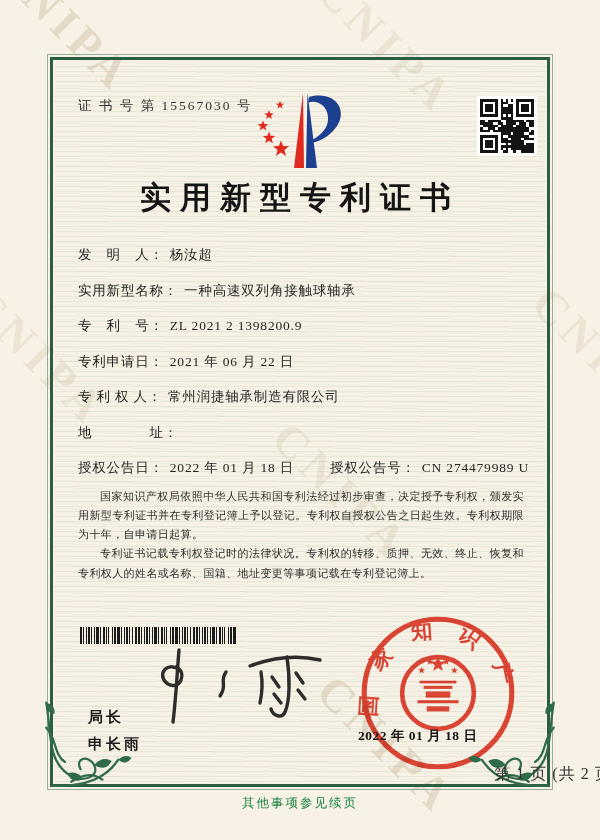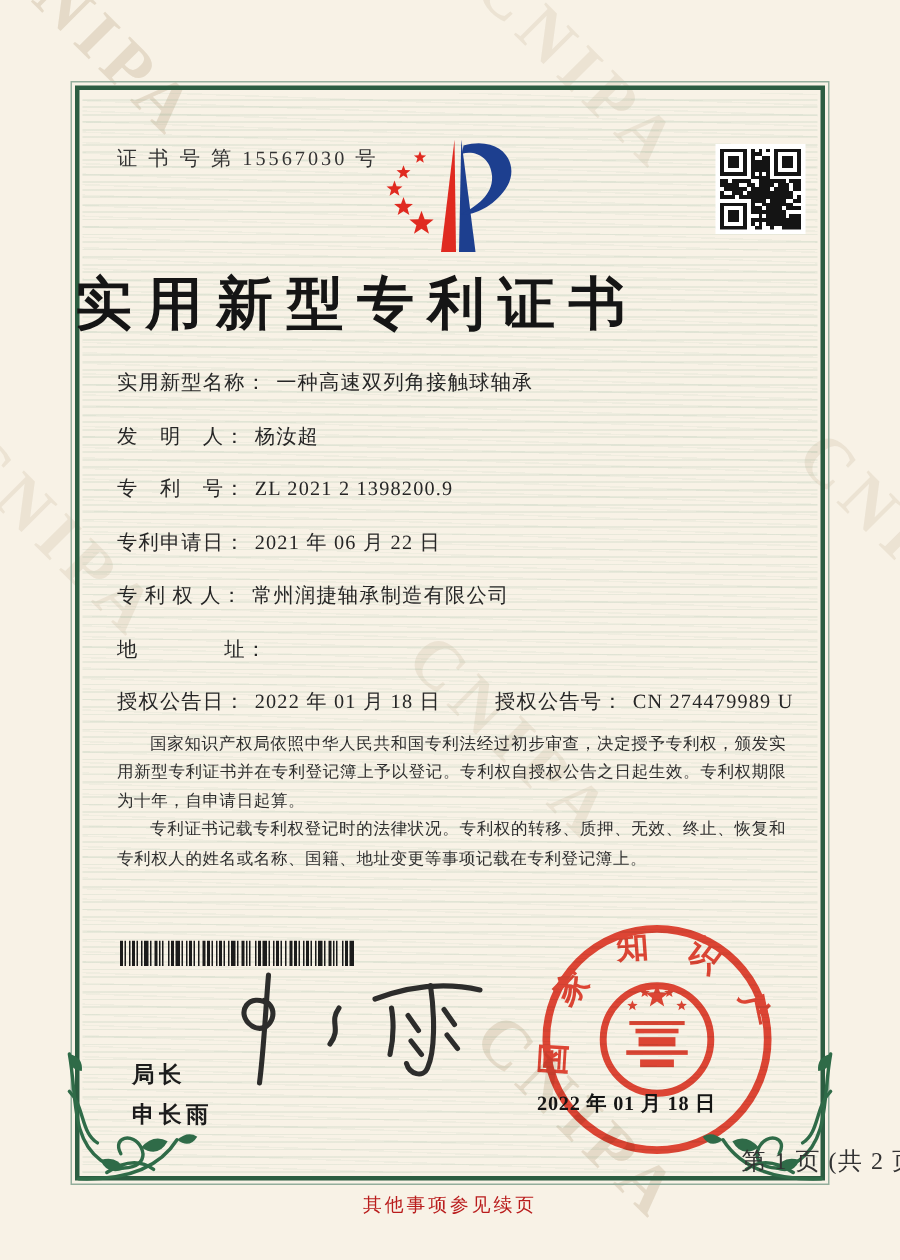--- a/index.html
+++ b/index.html
@@ -32,21 +32,21 @@
   .cert-no{
     position:absolute; left:78px; top:97px;
     font-size:13.5px; letter-spacing:2px; color:#333;
   }
   .logo{ position:absolute; left:250px; top:90px; width:102px; height:86px; }
   .qr{ position:absolute; left:477px; top:96px; width:60px; height:60px;
        background:#fff; padding:3px; box-sizing:border-box; }
   .qr svg{ width:100%; height:100%; display:block; }
   .title{
     position:absolute; left:50px; top:177px; width:500px;
-    text-align:left; font-size:38px; font-weight:700;
+    text-align:center; font-size:31px; font-weight:700;
     letter-spacing:9px; color:#151515;
   }
   .fields{ position:absolute; left:78px; top:246px; width:448px; }
   .frow{ display:flex; margin-bottom:17.5px; font-size:13.5px; line-height:18px;
          letter-spacing:0.8px; color:#262626; white-space:nowrap; }
   .frow .lab{ flex:none; }
   .frow .val{ margin-left:6px; }
   .frow.double .col1{ width:252px; flex:none; display:flex;text-align:right; }
   .frow.double .col2{ display:flex; }
   .paras{
@@ -71,21 +71,21 @@
     position:absolute; left:358px; top:727px; width:170px;
     font-size:13.5px; font-weight:600; letter-spacing:0.5px; color:#151515;
     white-space:nowrap;
   }
   .page-no{
     position:absolute; left:50px; top:764px; width:568px; text-align:right;
     font-size:16px; letter-spacing:1px; color:#333;
   }
   .footer-note{
     position:absolute; left:0; top:795px; width:600px; text-align:center;
-    font-size:12.5px; letter-spacing:2px; color:#b91c1c;
+    font-size:12.5px; letter-spacing:2px; color:#15803d;
   }
   .corner{ position:absolute; width:104px; height:104px; }
   .corner.bl{ left:40px; top:686px; }
   .corner.br{ left:456px; top:686px; transform:scale(-1,1); }
 </style>
 </head>
 <body>
 
 <div class="page">
 
@@ -413,26 +413,26 @@
         <rect x="18" y="20" width="1" height="1" fill="#141414"></rect>
         <rect x="19" y="20" width="1" height="1" fill="#141414"></rect>
         <rect x="20" y="20" width="1" height="1" fill="#141414"></rect>
       </svg>
   </div>
 
   <div class="title">实用新型专利证书</div>
 
   <div class="fields">
     <div class="frow">
+      <span class="lab">发　明　人：</span>
+      <span class="val">杨汝超</span>
+    </div>
+    <div class="frow">
       <span class="lab">实用新型名称：</span>
       <span class="val">一种高速双列角接触球轴承</span>
-    </div>
-    <div class="frow">
-      <span class="lab">发　明　人：</span>
-      <span class="val">杨汝超</span>
     </div>
     <div class="frow">
       <span class="lab">专　利　号：</span>
       <span class="val">ZL 2021 2 1398200.9</span>
     </div>
     <div class="frow">
       <span class="lab">专利申请日：</span>
       <span class="val">2021 年 06 月 22 日</span>
     </div>
     <div class="frow">

